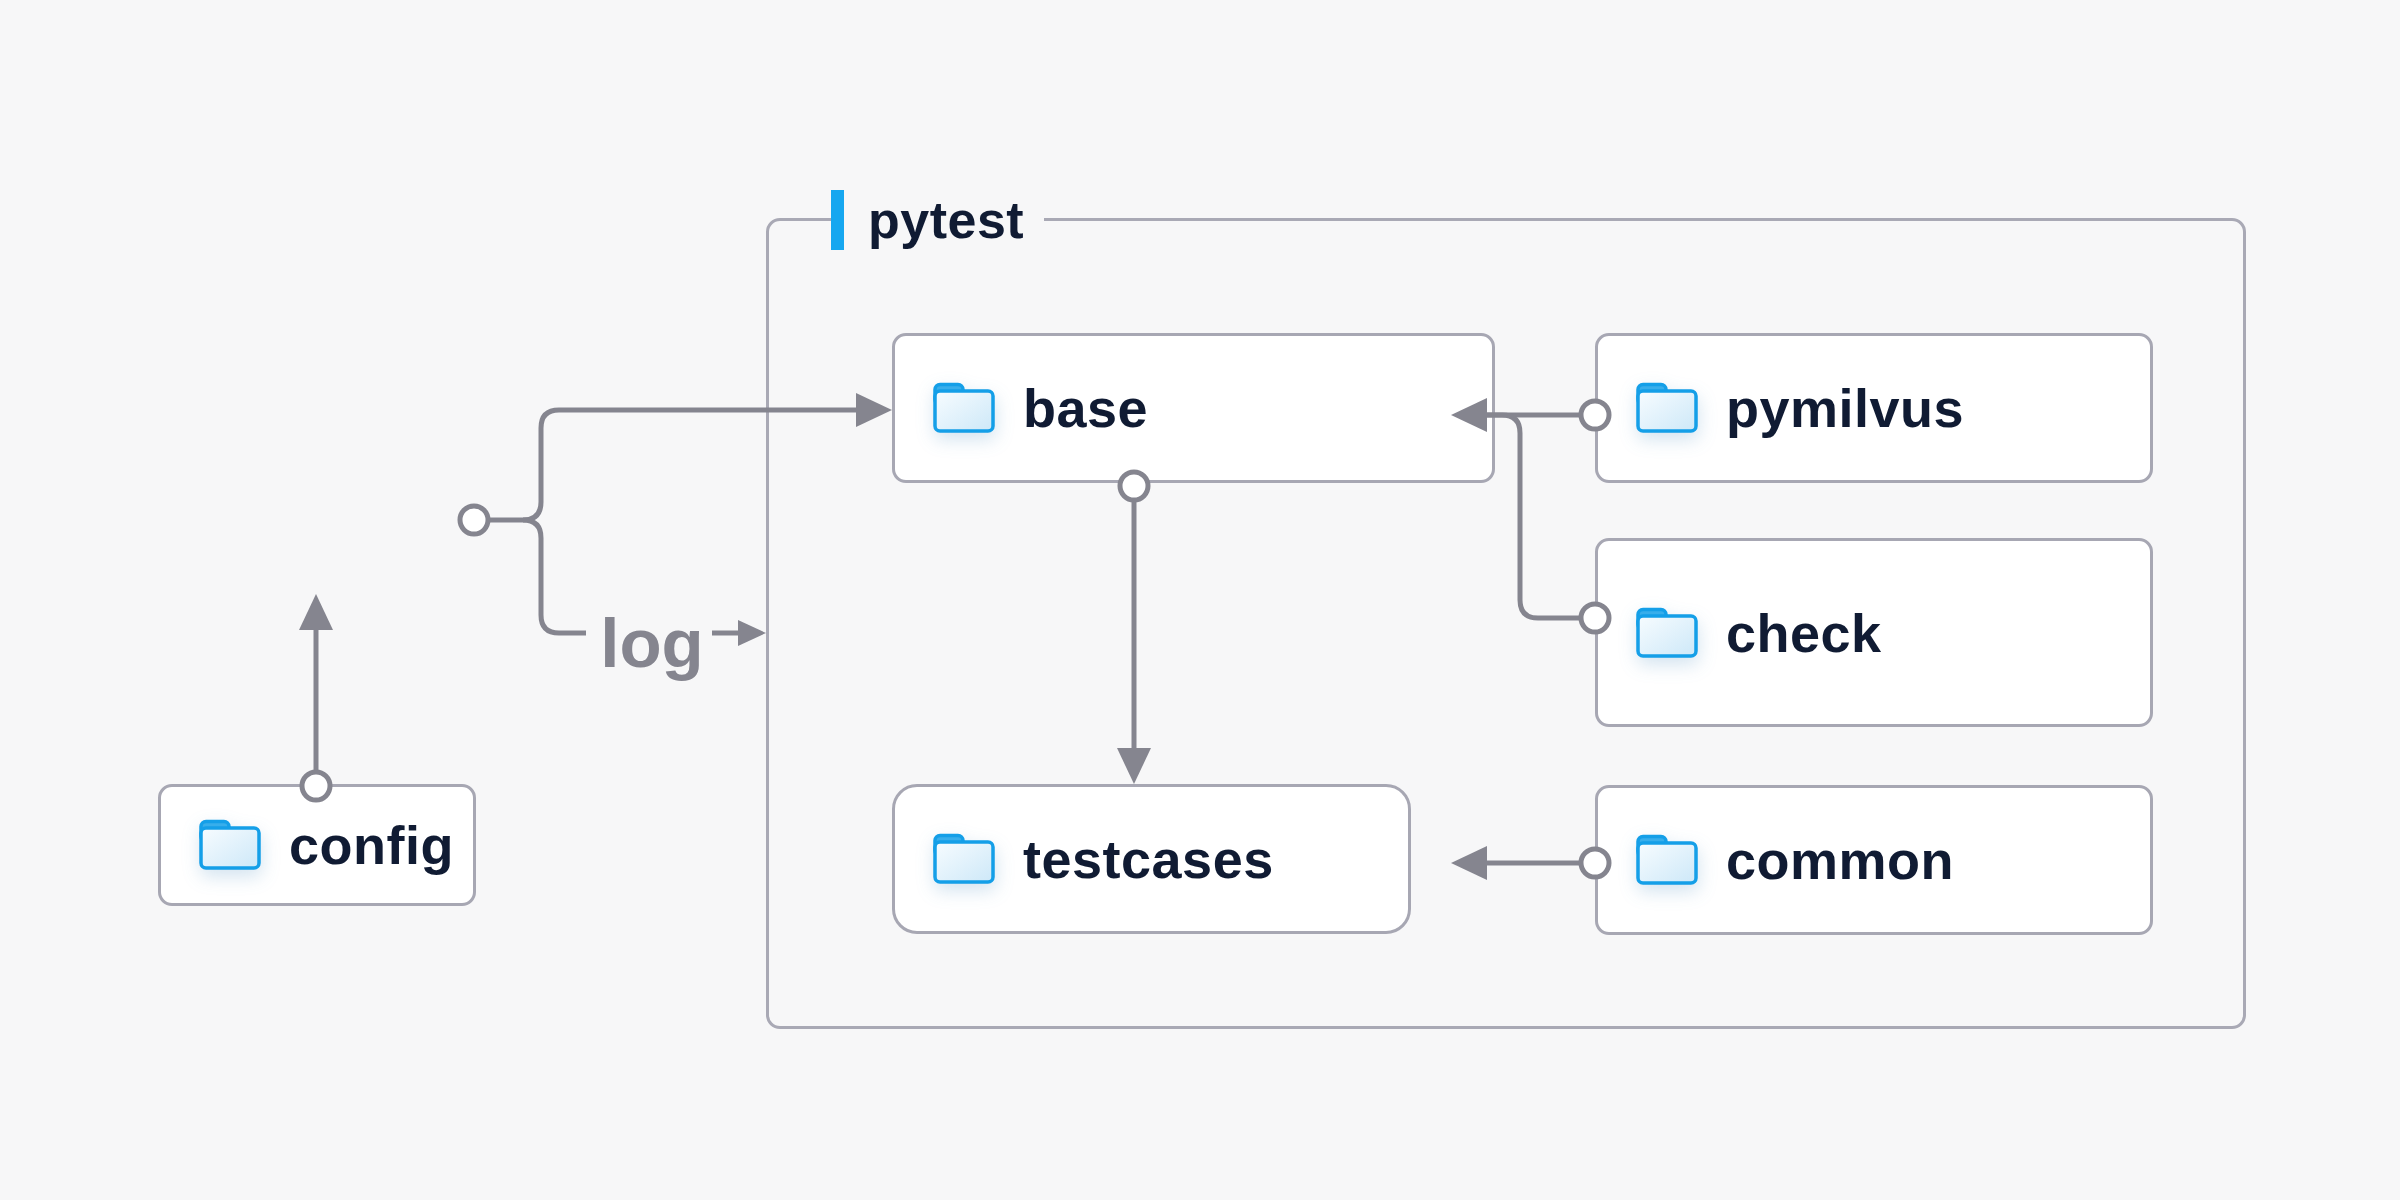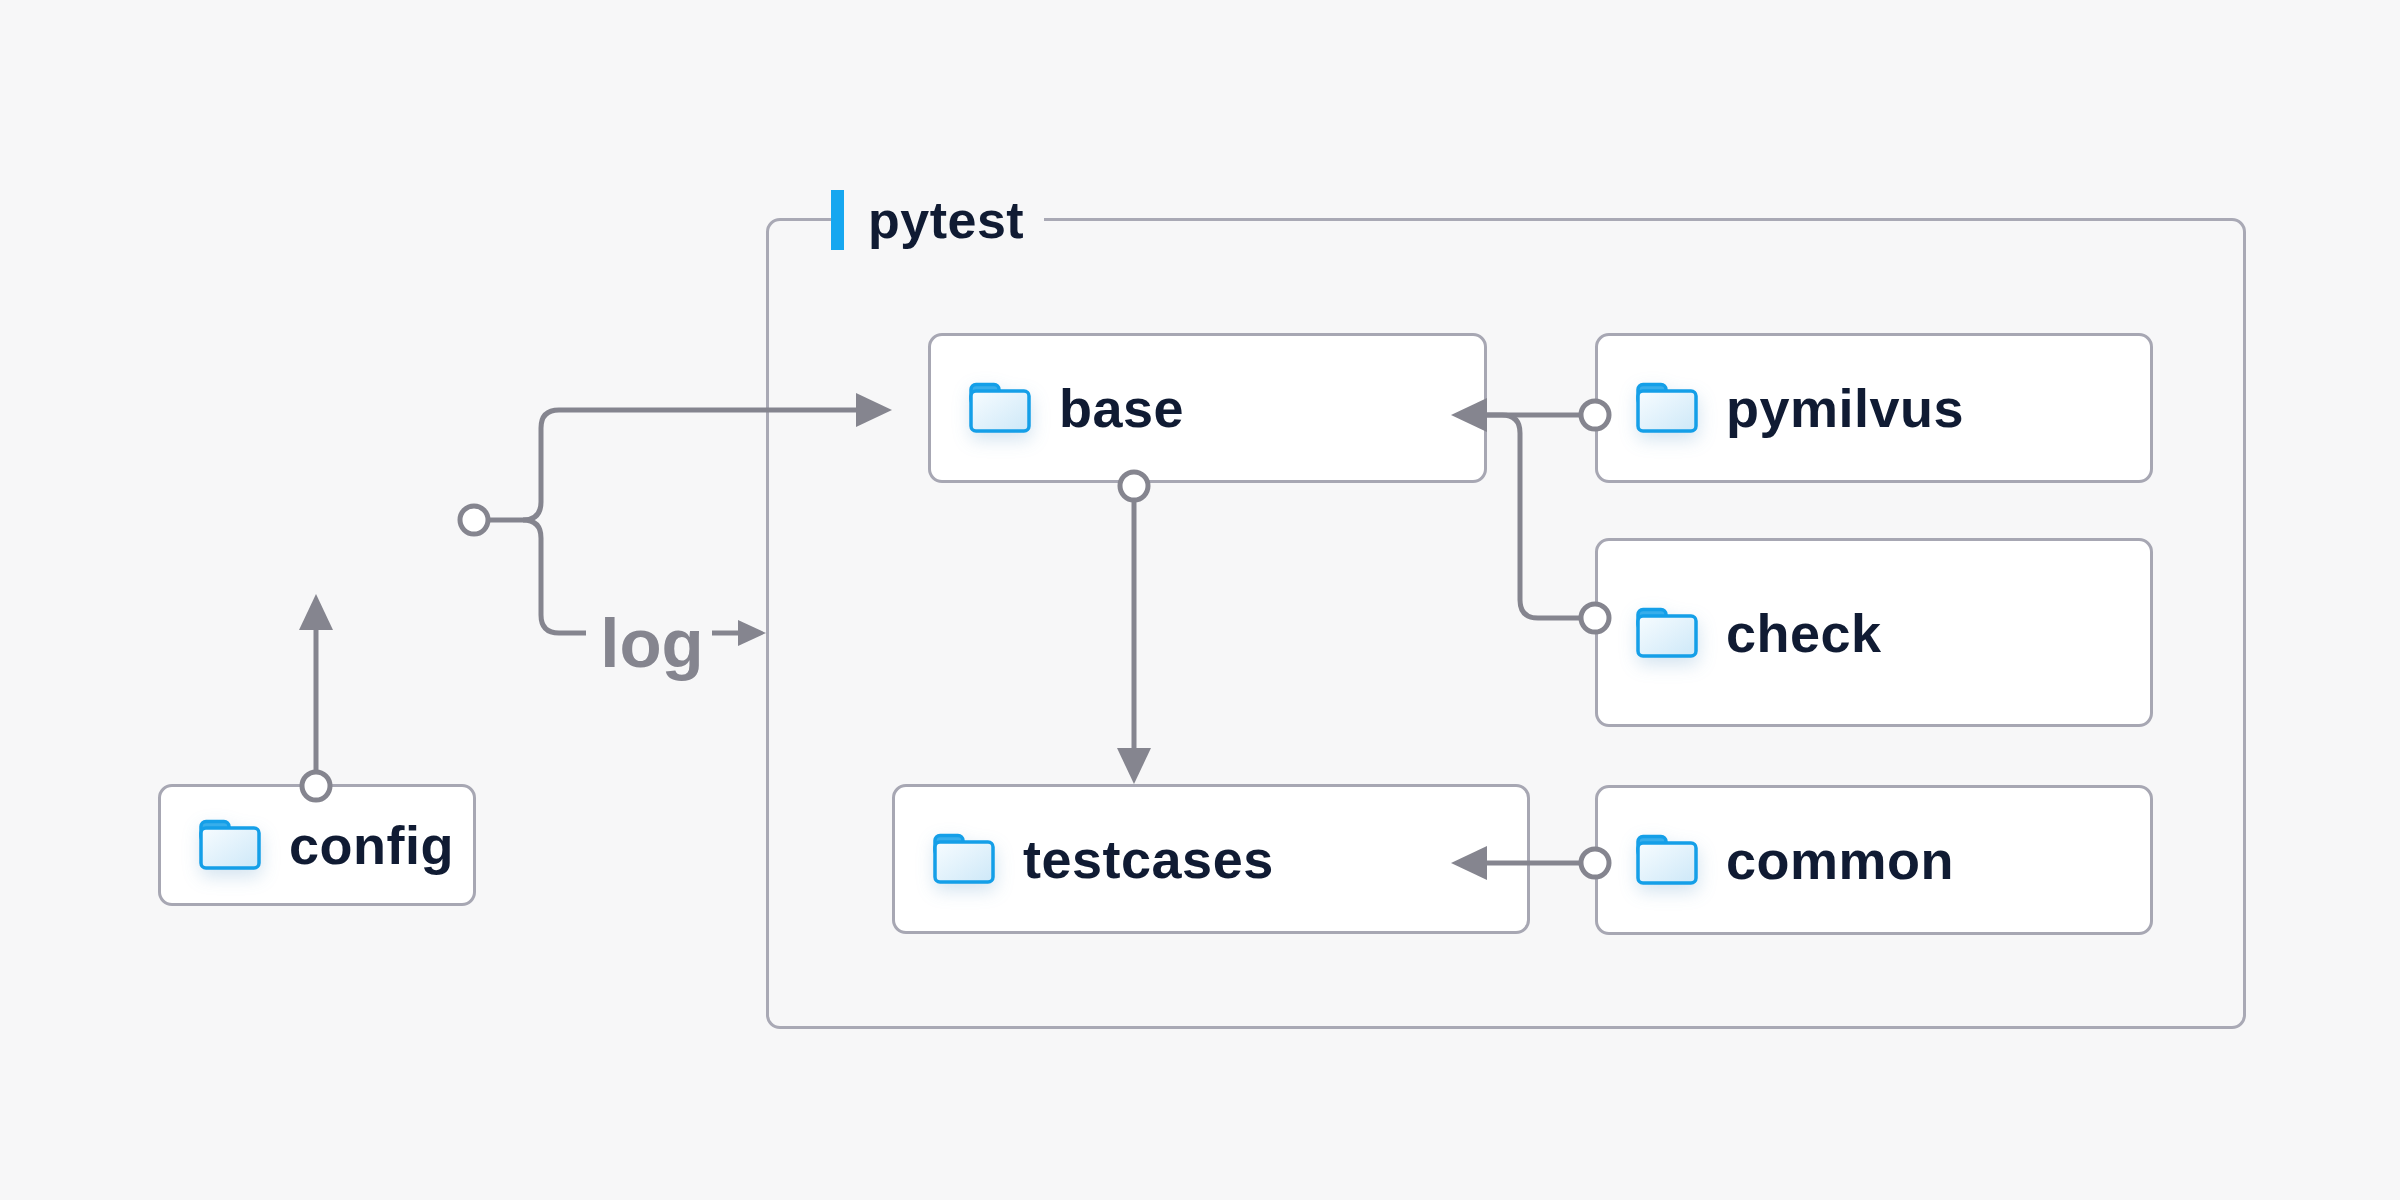--- a/index.html
+++ b/index.html
@@ -27,24 +27,24 @@
   .container-label-text{font-size:52px;font-weight:700;color:var(--text);letter-spacing:0.5px;}
   .node{
     position:absolute;background:#ffffff;border:3px solid var(--box-border);border-radius:14px;
     display:flex;align-items:center;padding-left:36px;gap:26px;box-sizing:border-box;z-index:2;
   }
   .node-label{font-size:54px;font-weight:700;color:var(--text);letter-spacing:0.5px;}
   .folder-icon{display:inline-flex;}
   .folder-icon svg{display:block;}
   #node-utils{left:158px;top:443px;width:316px;height:150px;}
   #node-config{left:158px;top:784px;width:318px;height:122px;}
-  #node-base{left:892px;top:333px;width:559px;height:150px;margin-left:36px;}
+  #node-base{left:892px;top:333px;width:603px;height:150px;}
   #node-pymilvus{left:1595px;top:333px;width:558px;height:150px;}
   #node-check{left:1595px;top:538px;width:558px;height:189px;}
-  #node-testcases{left:892px;top:784px;width:638px;height:150px;}
+  #node-testcases{left:892px;top:784px;width:519px;height:150px;border-radius:25px;}
   #node-common{left:1595px;top:785px;width:558px;height:150px;}
   #edges{position:absolute;left:0;top:0;z-index:5;pointer-events:none;}
   #edges .wire{stroke:var(--connector);stroke-width:5;fill:none;}
   #edges .head{fill:var(--connector);stroke:none;}
   #edges .port{fill:#ffffff;stroke:var(--connector);stroke-width:5;}
   .edge-label{
     position:absolute;left:596px;top:604px;width:112px;text-align:center;
     font-size:69px;font-weight:700;color:var(--connector);z-index:6;
   }
 </style>

